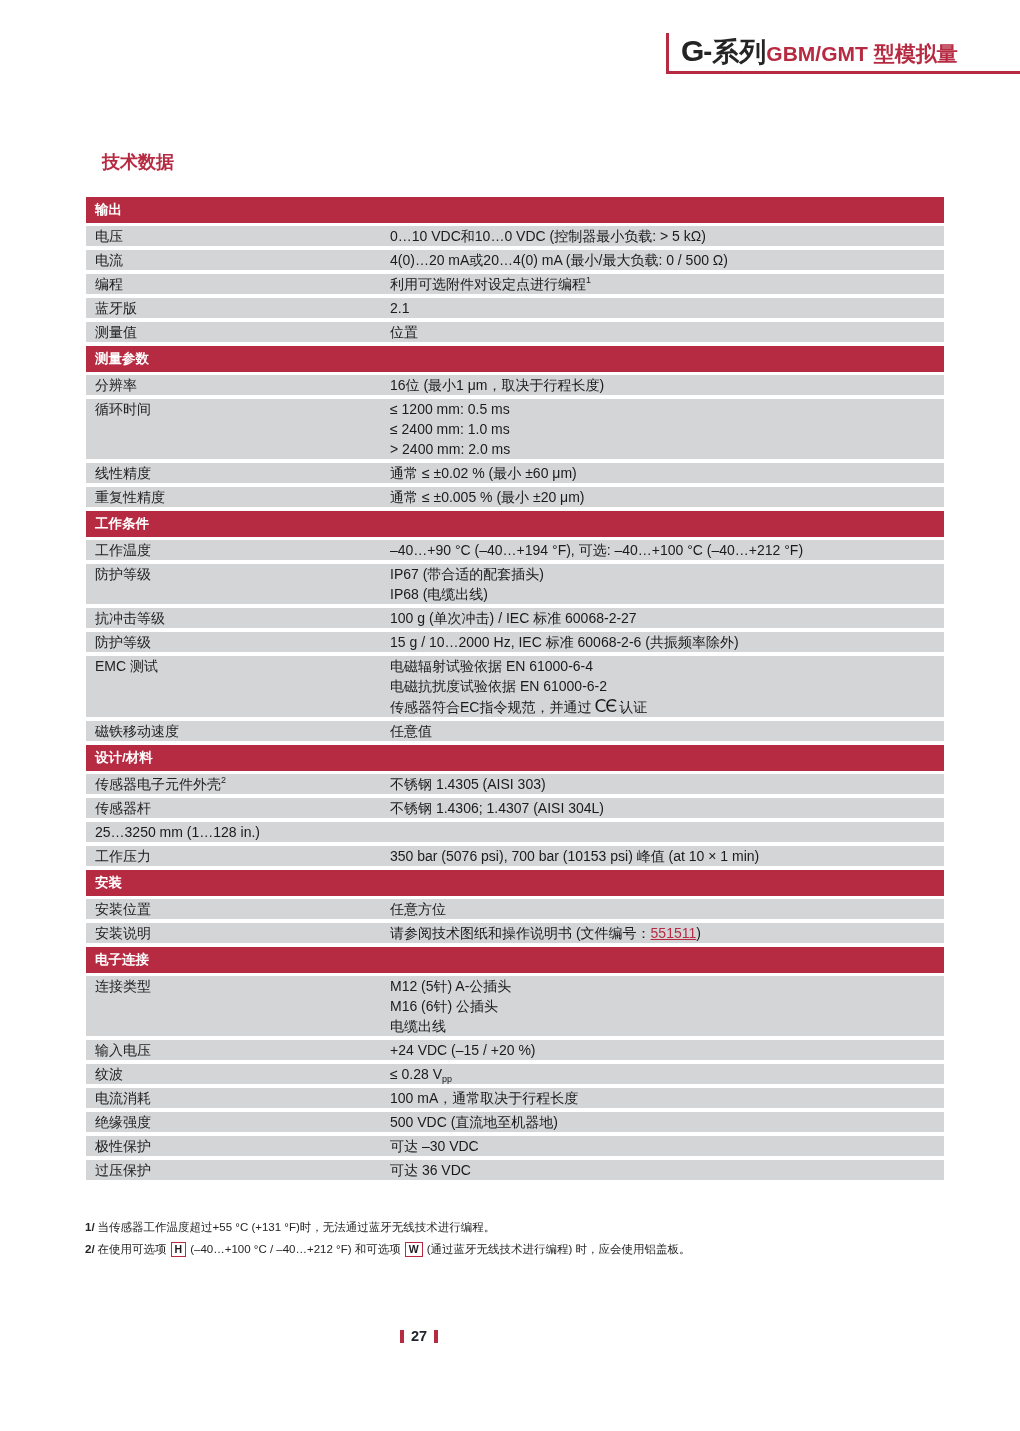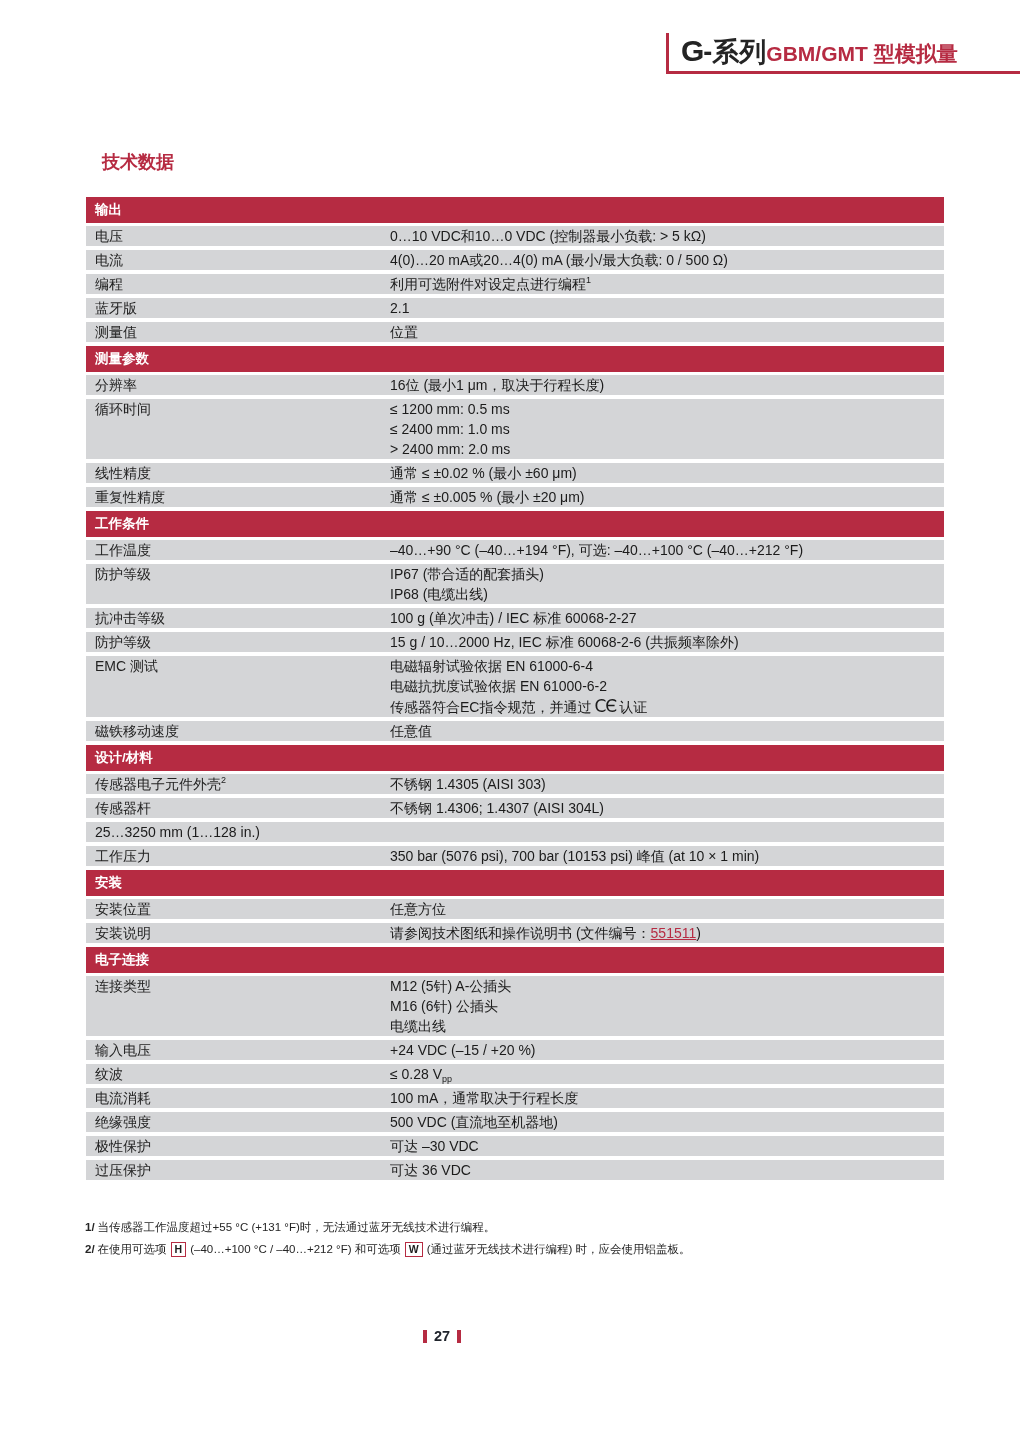--- a/index.html
+++ b/index.html
@@ -38,21 +38,21 @@
 
   
   .footnotes { position:absolute; left:85px; top:1216px; font-size:11.5px; line-height:22px; color:#252525; }
   .fn-marker { font-weight:bold; margin-right:3px; }
   .opt-box {
     display:inline-block; border:1px solid var(--accent); padding:0 3px; margin:0 4px;
     font-weight:bold; font-size:10.5px; line-height:13px; color:#1b1b1b; background:#fff;
   }
 
   
-  .footer { position:absolute; left:0; top:1327px; width:838px; text-align:center;margin-left:23px; }
+  .footer { position:absolute; left:0; top:1327px; width:838px; text-align:center; }
   .page-bar { display:inline-block; width:4px; height:13px; background:var(--accent); vertical-align:-2px; }
   .page-num { display:inline-block; margin:0 7px; font-size:14.5px; font-weight:bold; color:#20242c; }
 </style>
 </head>
 <body>
 
 <div class="header-vbar"></div>
 <div class="header-hline"></div>
 <div class="header-text">
   <span class="hg">G</span>

